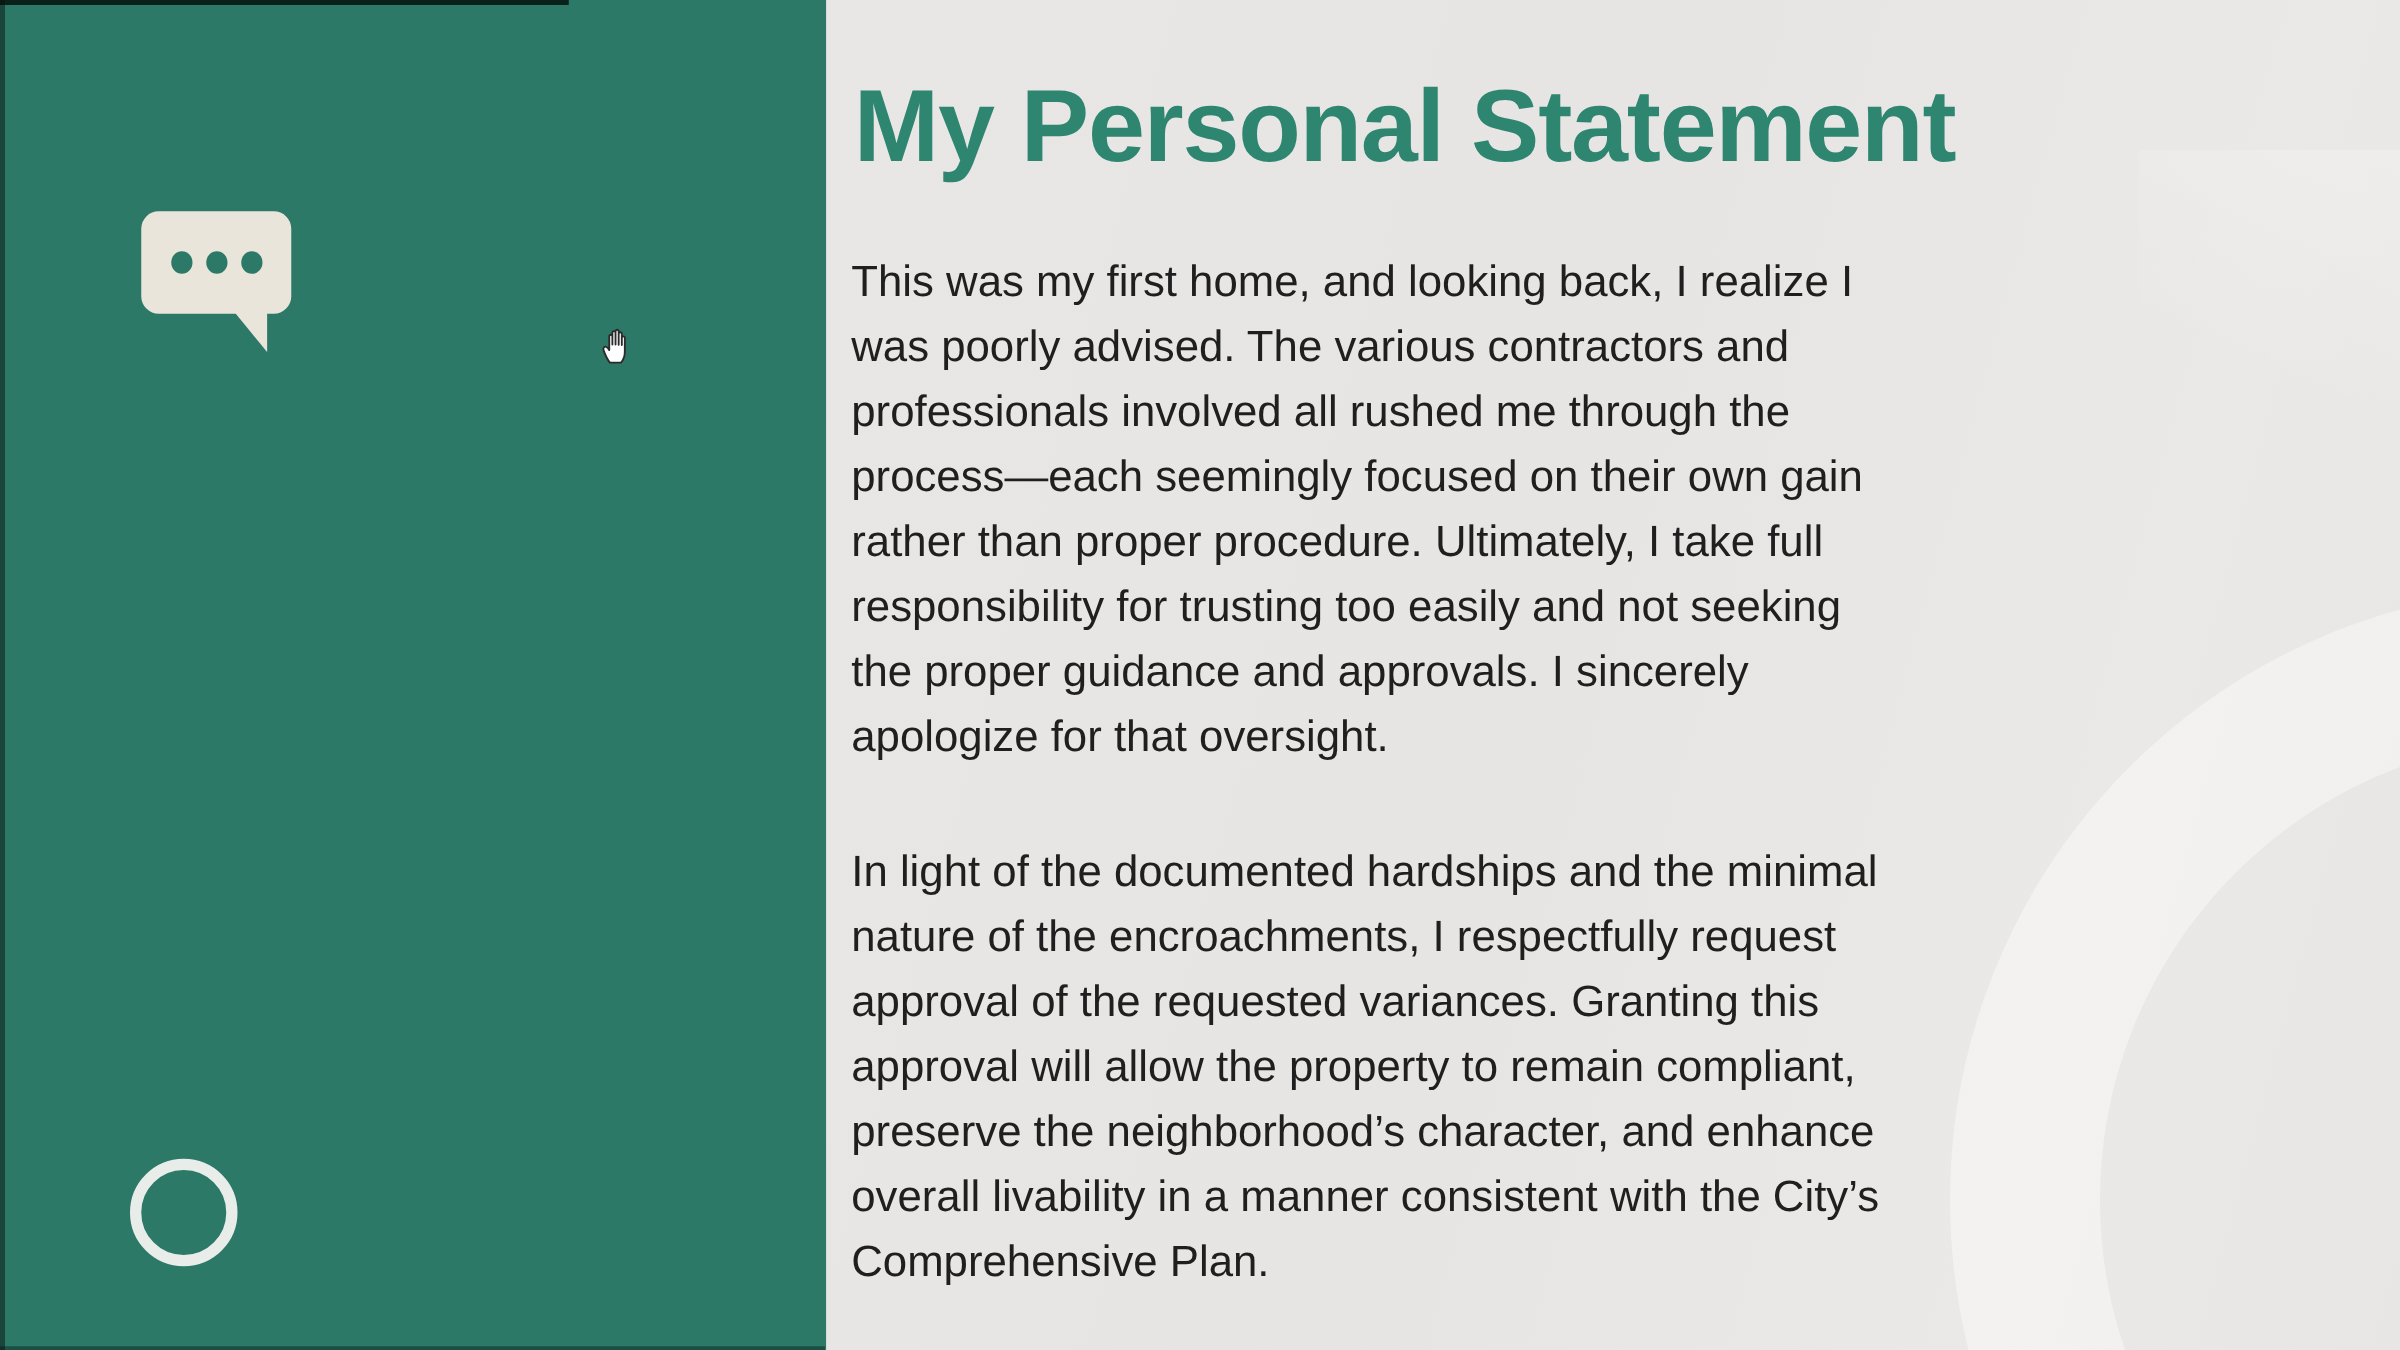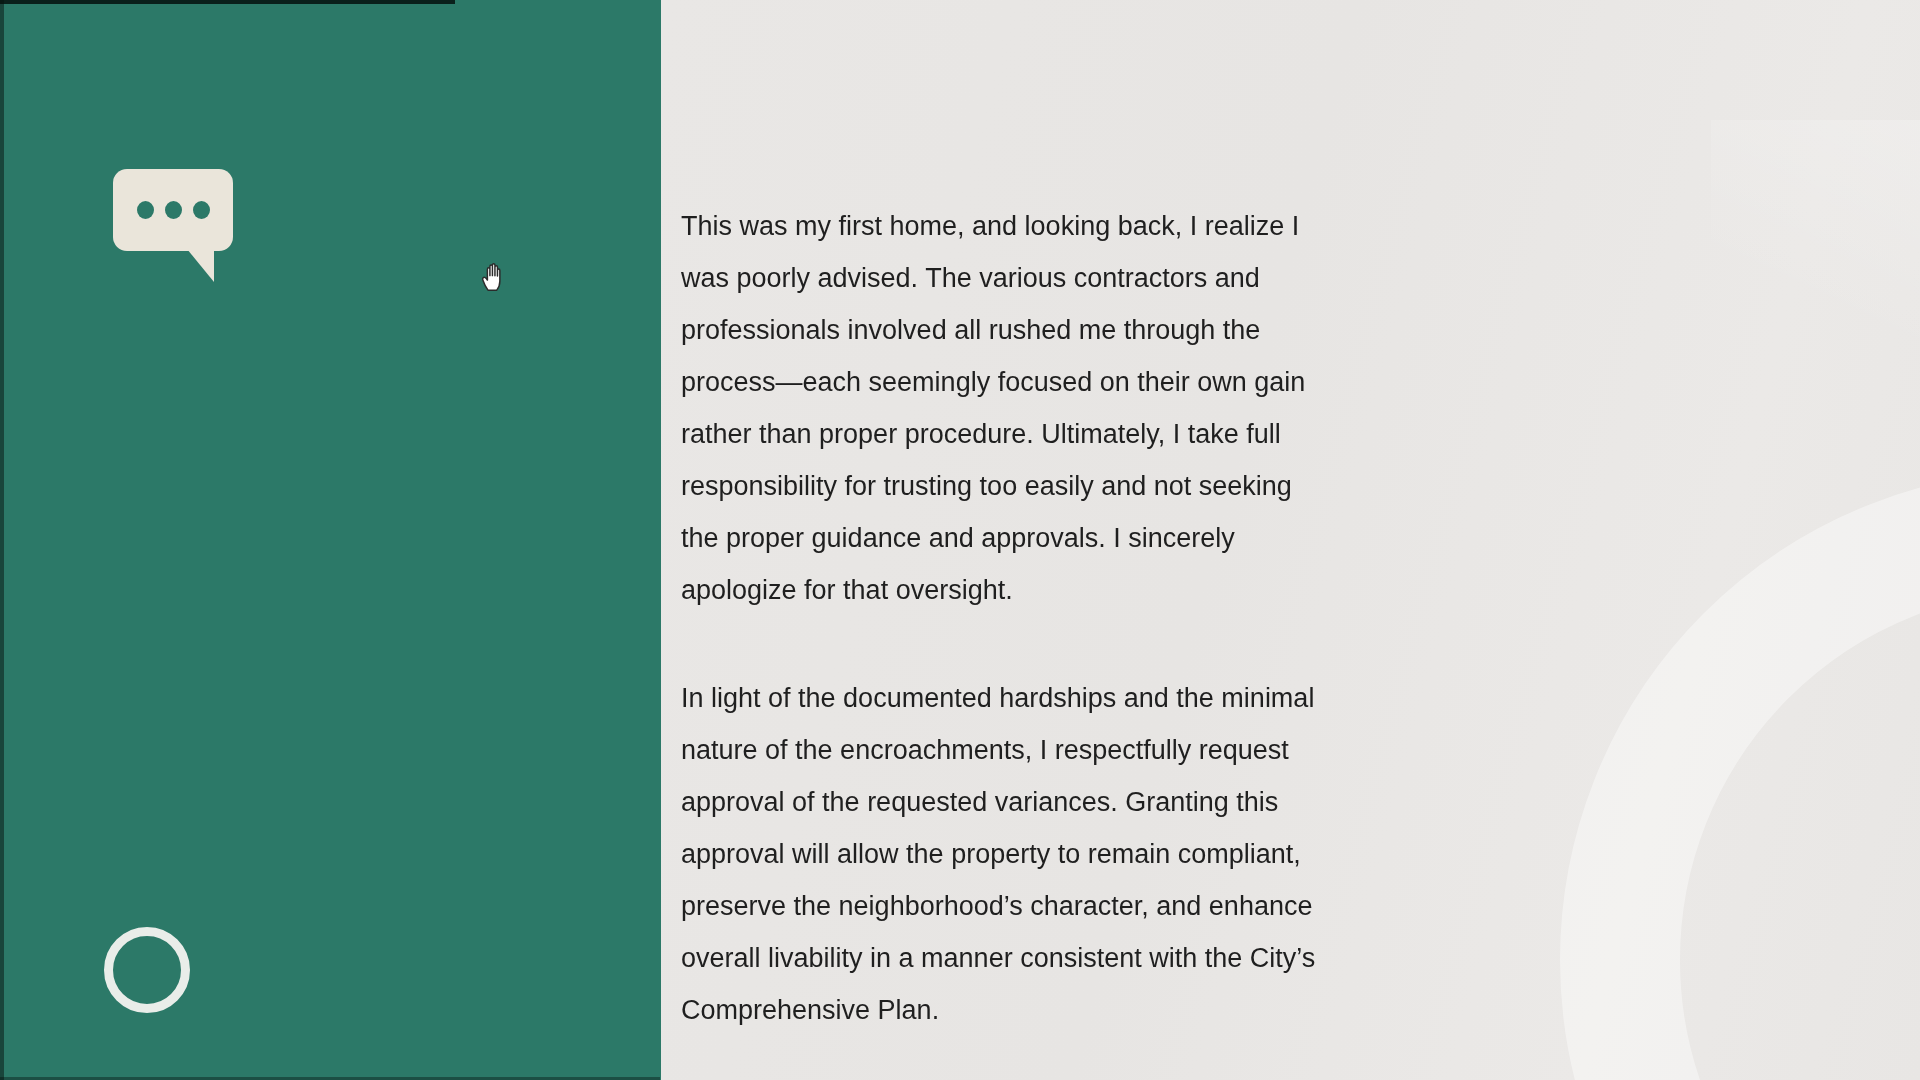--- a/index.html
+++ b/index.html
@@ -42,21 +42,21 @@
   .ghost-ring{position:absolute;left:899px;top:470px;width:740px;height:740px;
         border:120px solid rgba(255,255,255,0.40);border-radius:50%;}
   .ghost-ring2{position:absolute;left:1050px;top:120px;width:900px;height:520px;
         background:linear-gradient(25deg,rgba(255,255,255,0) 40%,rgba(255,255,255,0.25) 70%,rgba(255,255,255,0) 95%);}
 
   .page-title{position:absolute;left:22px;top:52px;margin:0;width:1200px;
         font-size:82px;line-height:100px;font-weight:700;letter-spacing:-1px;
         color:var(--title-teal,#2e8671);}
 
   .statement{position:absolute;left:20px;top:200px;width:990px;
-        font-size:27px;line-height:52px;color:var(--body-text,#1f1f1f);}
+        font-size:35px;line-height:52px;color:var(--body-text,#1f1f1f);}
   .statement p{margin:0;white-space:pre-line;}
   .statement p + p{margin-top:56px;}
 
   
   .cursor{position:absolute;left:479px;top:261px;width:28px;height:32px;}
 
   
   .edge-top{position:absolute;left:0;top:0;width:455px;height:4px;background:#05110e;opacity:.85;}
   .edge-left{position:absolute;left:0;top:0;width:4px;height:1080px;background:#05110e;opacity:.5;}
   .edge-bottom{position:absolute;left:0;bottom:0;width:660px;height:3px;background:#05110e;opacity:.4;}
@@ -74,20 +74,21 @@
         <span class="dot"></span>
       </div>
       <div class="tail"></div>
     </div>
     <div class="ring"></div>
   </div>
 
   <div class="right-panel">
     <div class="ghost-ring"></div>
     <div class="ghost-ring2"></div>
+    <h1 class="page-title">My Personal Statement</h1>
     <div class="statement">
       <p>This was my first home, and looking back, I realize I
 was poorly advised. The various contractors and
 professionals involved all rushed me through the
 process—each seemingly focused on their own gain
 rather than proper procedure. Ultimately, I take full
 responsibility for trusting too easily and not seeking
 the proper guidance and approvals. I sincerely
 apologize for that oversight.</p>
       <p>In light of the documented hardships and the minimal

